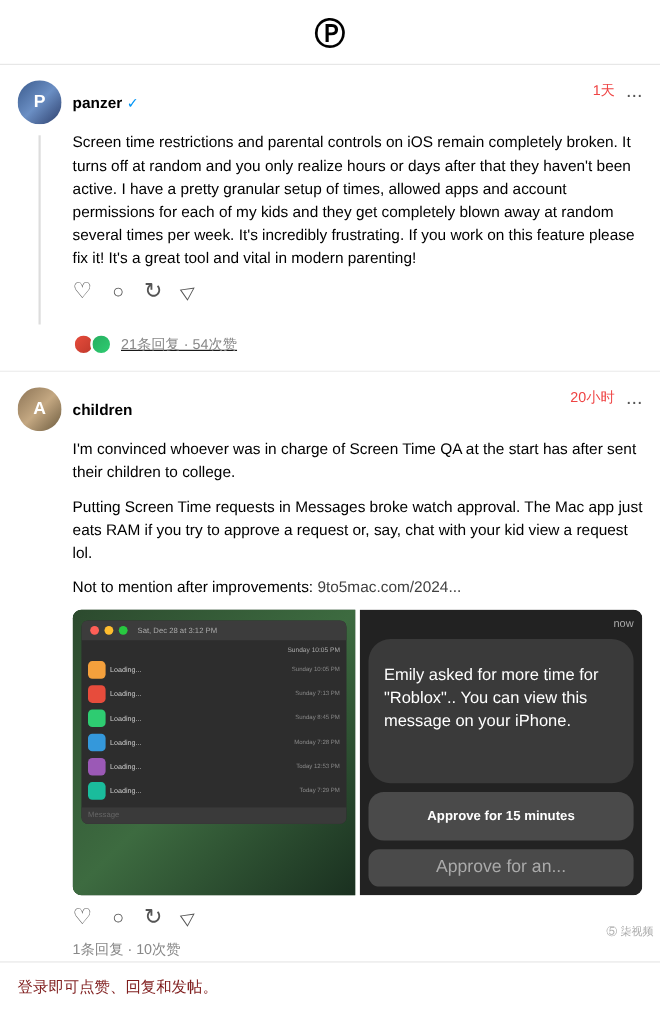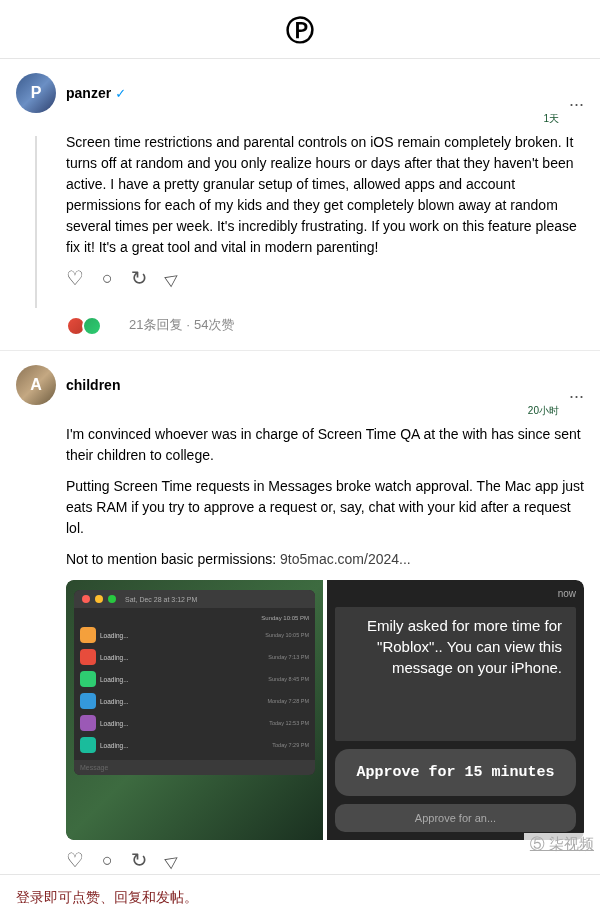--- a/index.html
+++ b/index.html
@@ -101,23 +101,22 @@
       font-size: 13px;
     }
 
     .post-header-right {
       display: flex;
       align-items: center;
       gap: 10px;
     }
 
     .post-time {
-      font-size: 10px;
-      color: #14532d;
-      margin-top: 39px;
+      font-size: 13px;
+      color: #ef4444;
     }
 
     .more-btn {
       font-size: 18px;
       color: #555;
       cursor: pointer;
       line-height: 1;
     }
 
     
@@ -170,22 +169,24 @@
     }
 
     .action-icon {
       font-size: 20px;
       line-height: 1;
     }
 
     
     .stats-row {
       display: flex;
-      gap: 23px;
+      align-items: center;
+      gap: 4px;
       padding: 8px 0 14px 50px;
+      text-decoration: underline;
     }
 
     .stats-avatars {
       display: flex;
     }
 
     .mini-avatar {
       width: 20px;
       height: 20px;
       border-radius: 50%;
@@ -328,48 +329,46 @@
     }
 
     .watch-time-badge {
       align-self: flex-end;
       font-size: 10px;
       color: #aaa;
     }
 
     .watch-message-bubble {
       background: #3a3a3a;
-      border-radius: 2px;
-      padding: 8px 14px;
+      border-radius: 20px;
+      padding: 22px 14px;
       color: #fff;
       font-size: 15px;
       font-weight: 500;
       line-height: 1.4;
       flex: 1;
-      text-align: right;
     }
 
     .watch-approve-btn {
       background: #4a4a4a;
       border-radius: 14px;
       padding: 14px;
       color: #fff;
-      font-size: 15px;
+      font-size: 12px;
       font-weight: 600;
       text-align: center;
       line-height: 1.3;
-      font-family: Liberation Mono, monospace;
     }
 
     .watch-approve-small {
       background: #4a4a4a;
       border-radius: 10px;
       padding: 8px 14px;
       color: #aaa;
-      font-size: 11px;
+      font-size: 16px;
       text-align: center;
     }
 
     
     .post-link {
       color: #404040;
       text-decoration: none;
     }
 
     
@@ -401,25 +400,24 @@
       font-size: 14px;
       font-weight: 600;
       cursor: pointer;
     }
 
     
     .watermark {
       position: fixed;
       bottom: 65px;
       right: 0;
-      font-size: 15px;
+      font-size: 10px;
       color: #aaa;
       padding: 2px 6px;
       background: rgba(255,255,255,0.8);
-      text-decoration: underline;
     }
 
     .pb-bottom {
       padding-bottom: 70px;
     }
   </style>
 </head>
 <body>
 
 <div class="header">
@@ -491,24 +489,24 @@
           </div>
         </div>
       </div>
       <div class="post-header-right">
         <span class="post-time">20小时</span>
         <span class="more-btn">...</span>
       </div>
     </div>
 
     <div class="post-body" style="margin-left: 50px;">
-      <p class="post-text">I'm convinced whoever was in charge of Screen Time QA at the with has since sent their children to college.</p>
-      <p class="post-text">Putting Screen Time requests in Messages broke watch approval. The Mac app just eats RAM if you try to approve a request or, say, chat with your kid after a request lol.</p>
+      <p class="post-text">I'm convinced whoever was in charge of Screen Time QA at the start has after sent their children to college.</p>
+      <p class="post-text">Putting Screen Time requests in Messages broke watch approval. The Mac app just eats RAM if you try to approve a request or, say, chat with your kid view a request lol.</p>
       <p class="post-text">
-        <span>Not to mention basic permissions: </span><a class="post-link" href="#">9to5mac.com/2024...</a>
+        <span>Not to mention after improvements: </span><a class="post-link" href="#">9to5mac.com/2024...</a>
       </p>
 
       <div class="post-images">
 
         <div class="img-left">
           <div class="img-left-content">
             <div class="mac-window">
               <div class="mac-titlebar">
                 <div class="mac-btn mac-btn-red"></div>
                 <div class="mac-btn mac-btn-yellow"></div>

